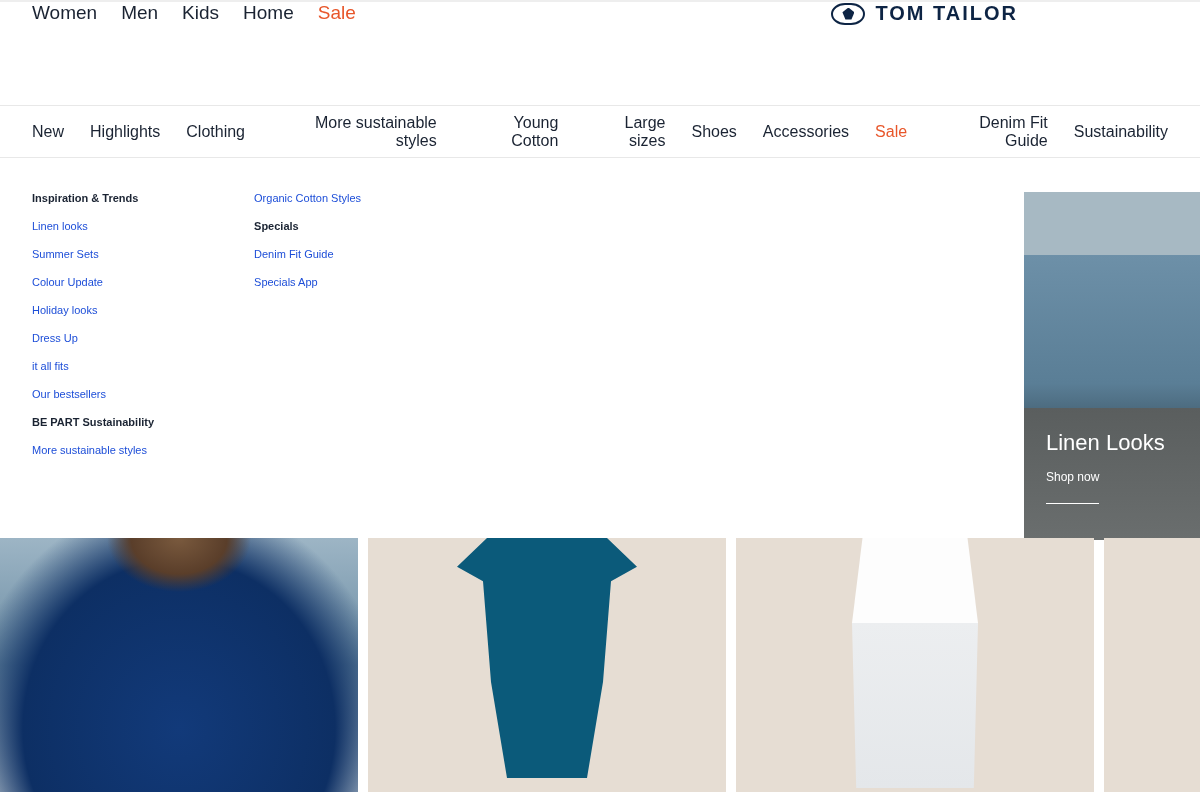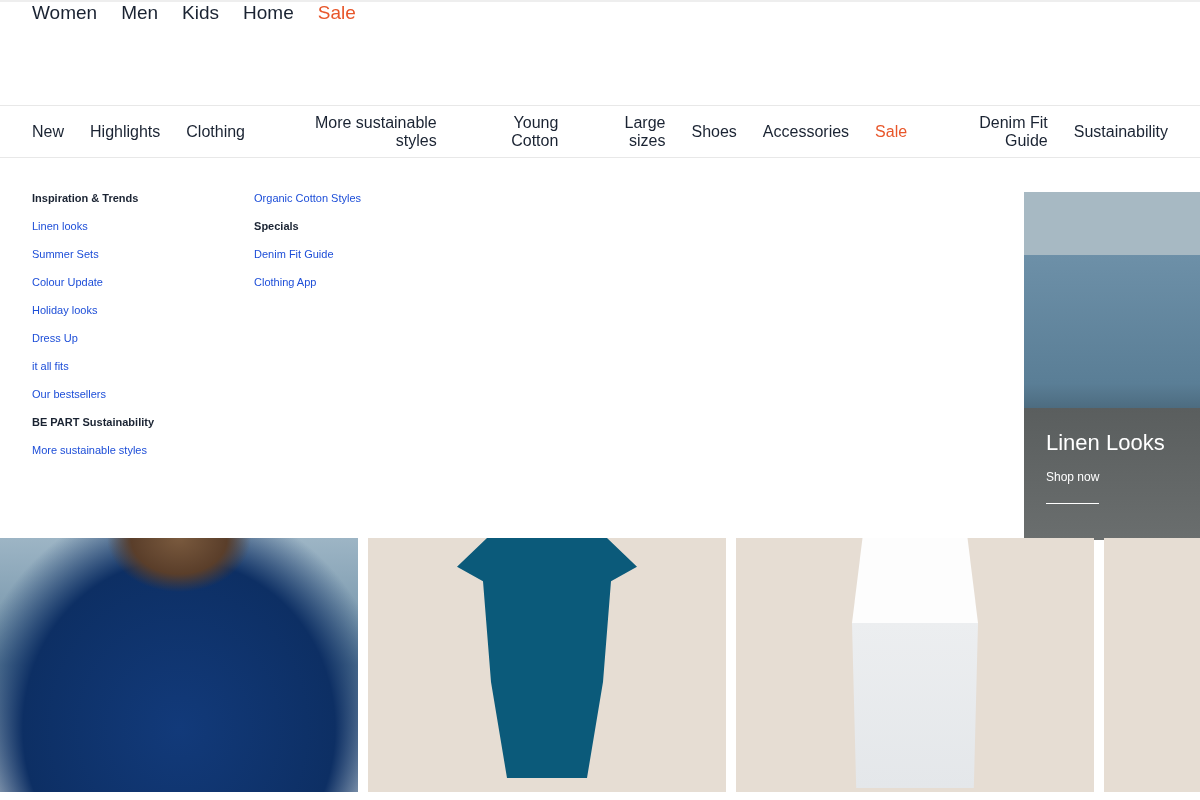--- a/index.html
+++ b/index.html
@@ -155,20 +155,24 @@
 <div class="top-border"></div>
 
 <nav class="primary-nav">
   <div class="tabs">
     <span class="tab">Women</span>
     <span class="tab">Men</span>
     <span class="tab">Kids</span>
     <span class="tab">Home</span>
     <span class="tab accent">Sale</span>
   </div>
+  <div class="logo-wrap">
+    <span class="logo-mark"></span>
+    <span class="logo-text">TOM TAILOR</span>
+  </div>
 </nav>
 
 <nav class="secondary-nav">
   <span class="item">New</span>
   <span class="item">Highlights</span>
   <span class="item">Clothing</span>
   <span class="item">More sustainable styles</span>
   <span class="item">Young Cotton</span>
   <span class="item">Large sizes</span>
   <span class="item">Shoes</span>
@@ -189,21 +193,21 @@
     <a>it all fits</a>
     <a>Our bestsellers</a>
     <span class="heading">BE PART Sustainability</span>
     <a>More sustainable styles</a>
   </div>
 
   <div class="mega-col">
     <a>Organic Cotton Styles</a>
     <span class="heading">Specials</span>
     <a>Denim Fit Guide</a>
-    <a>Clothing App</a>
+    <a>Specials App</a>
   </div>
 
   <div class="hero-peek">
     <div class="title">Linen Looks</div>
     <div class="link">Shop now</div>
   </div>
 </div>
 
 <div class="product-row">
   <div class="product-card card1"></div>

